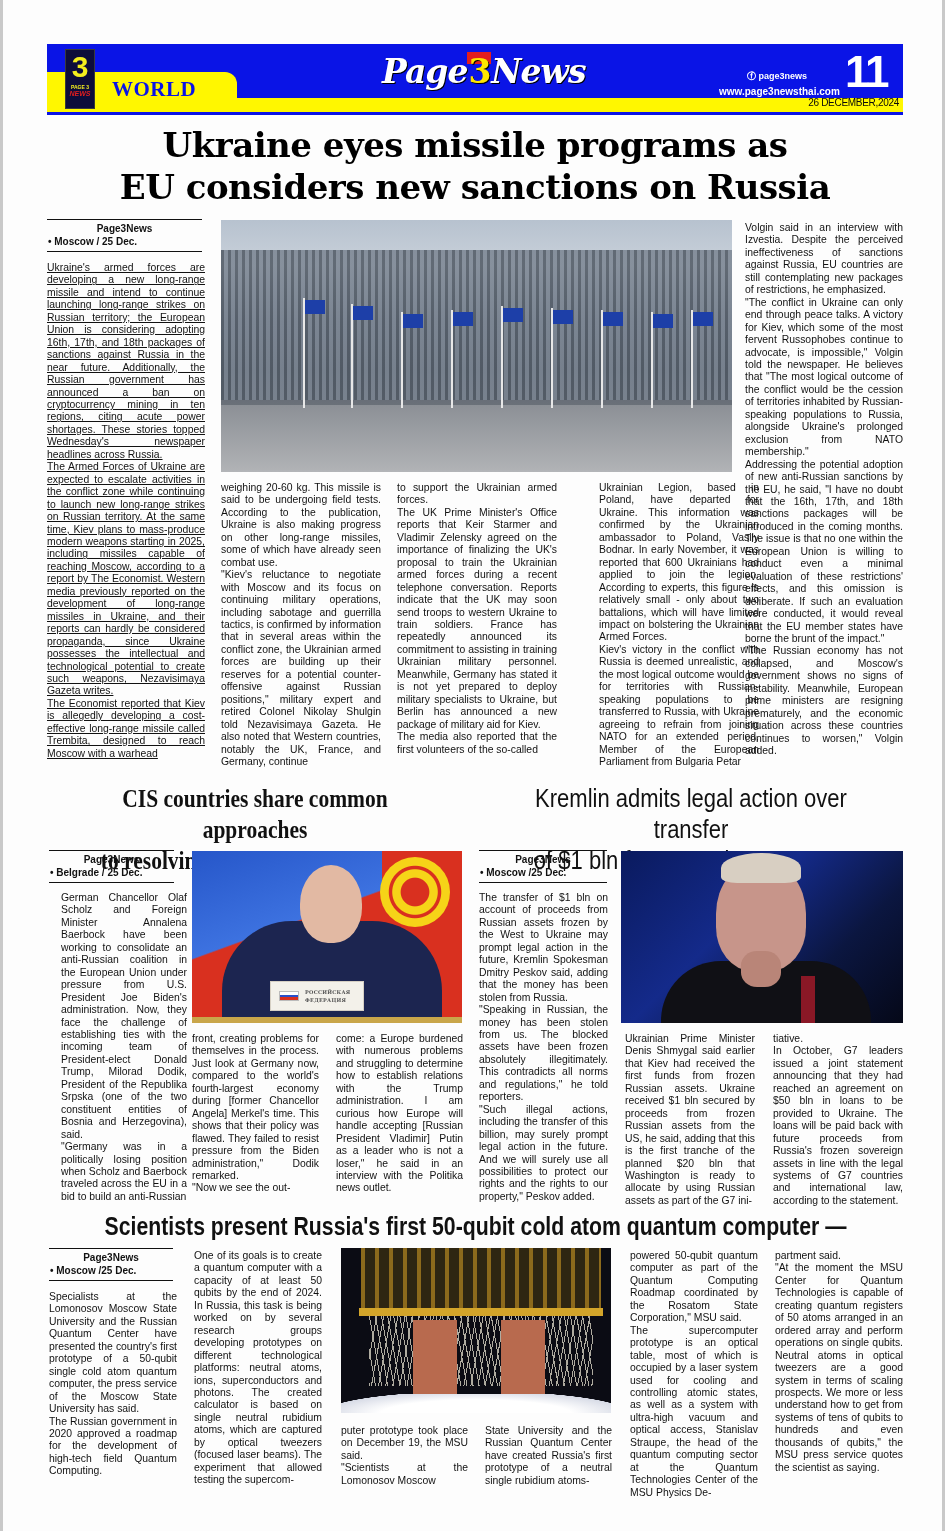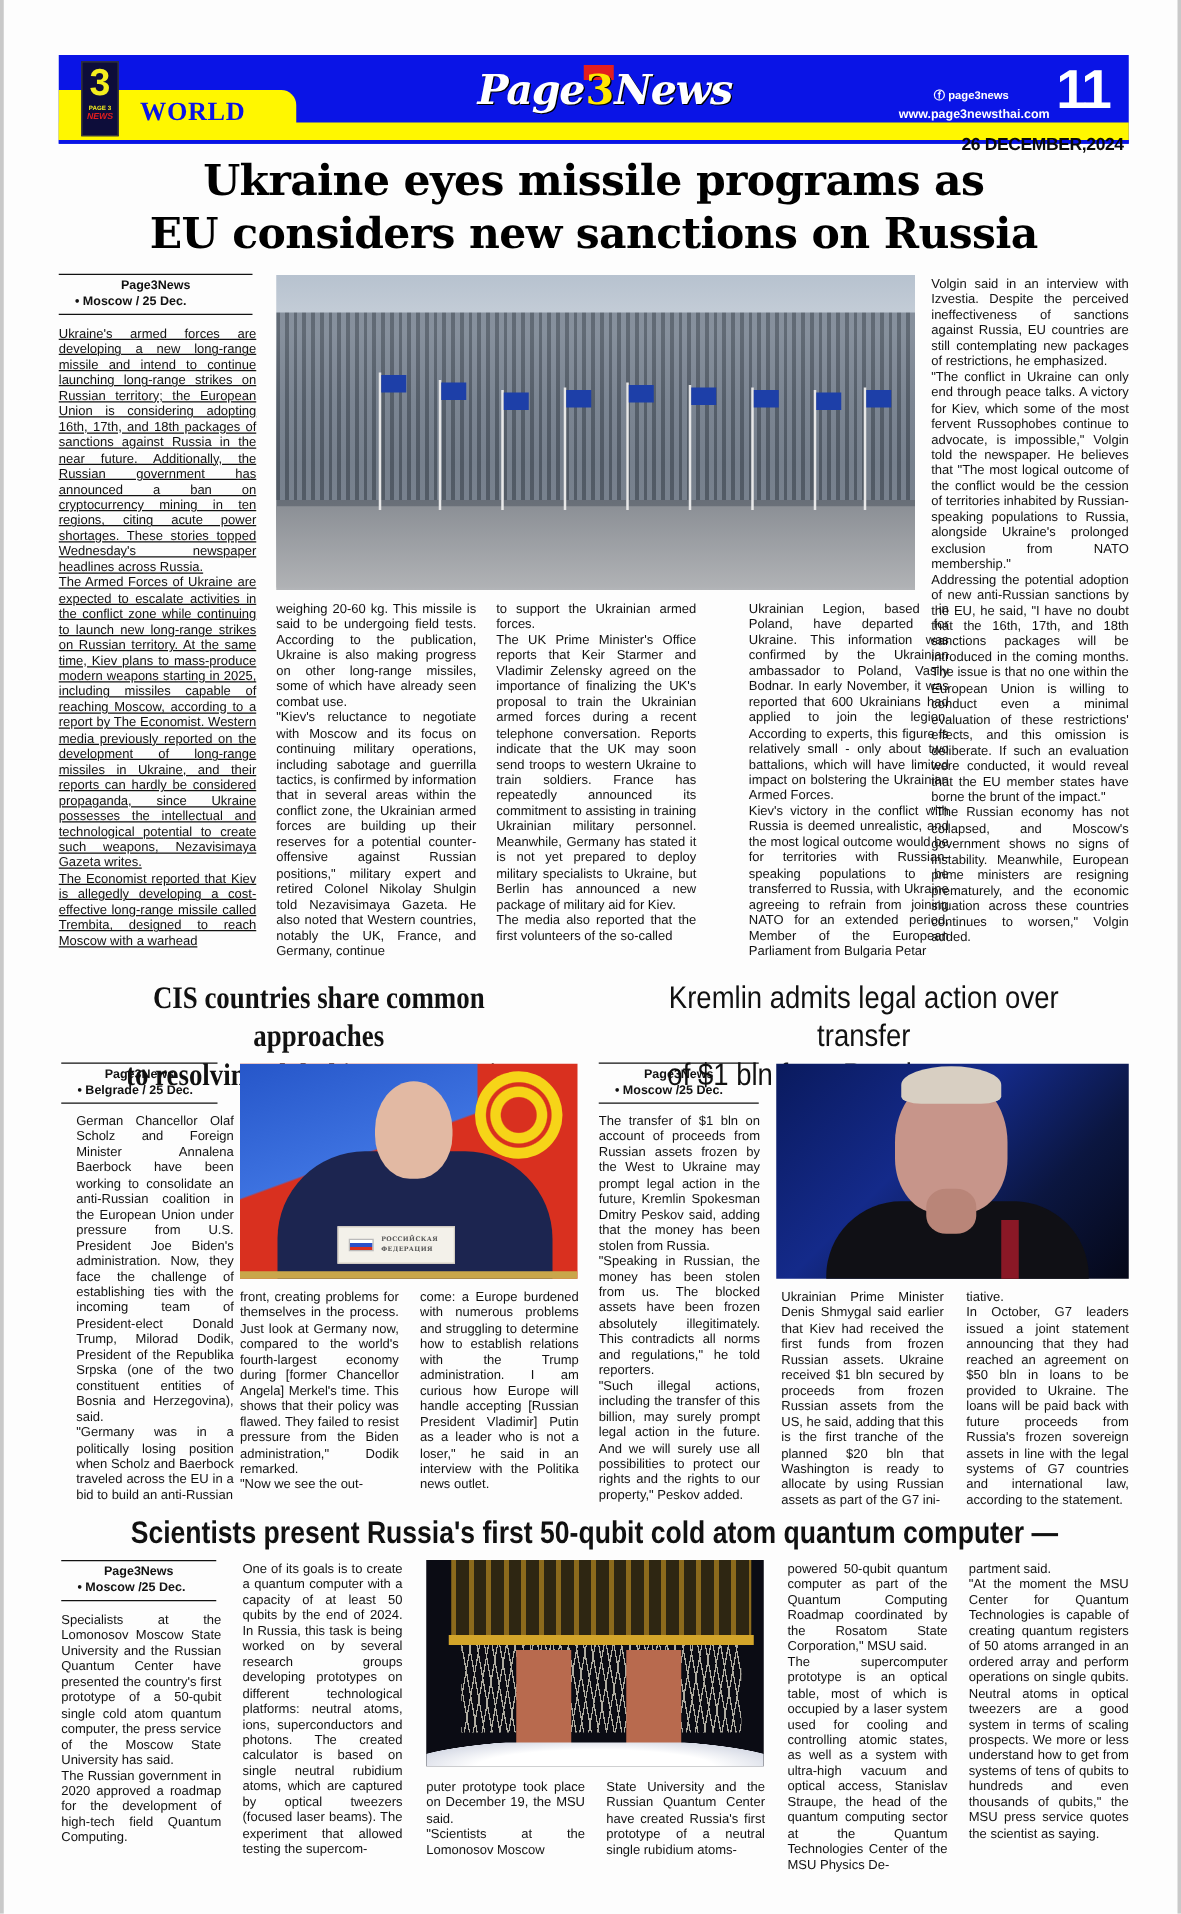--- a/index.html
+++ b/index.html
@@ -14,32 +14,32 @@
   .logo-box { position: absolute; left: 18px; top: 5px; width: 30px; height: 60px; background: #0d0d3a; border: 1px solid #3a3a3a; text-align: center; }
   .logo-box .three { color: #f4ee1e; font-weight: bold; font-size: 30px; line-height: 34px; font-family: "Liberation Sans", sans-serif; }
   .logo-box .pg { color: #f4ee1e; font-size: 5px; font-weight: bold; }
   .logo-box .nw { color: #e31e1e; font-size: 7px; font-weight: bold; font-style: italic; }
   .world { position: absolute; left: 65px; top: 33px; font-family: "Liberation Serif", serif; font-weight: bold; font-size: 21px; color: #0a14e6; letter-spacing: 0.5px; }
   .brand { position: absolute; left: 335px; top: 8px; font-family: "DejaVu Serif", serif; font-weight: bold; font-style: italic; font-size: 33px; color: #fff; letter-spacing: -1px; text-shadow: 1px 1px 0 #000; }
   .brand .red3 { color: #ffe600; background: linear-gradient(#e31e1e 30%, transparent 30%); padding: 0 1px; font-style: normal; }
   .fb { position: absolute; left: 700px; top: 26px; font-size: 9px; color: #fff; font-weight: bold; }
   .url { position: absolute; left: 672px; top: 42px; font-size: 10px; color: #fff; font-weight: bold; }
   .pageno { position: absolute; left: 798px; top: 6px; font-size: 44px; font-weight: bold; color: #fff; letter-spacing: -2px; line-height: 44px; }
-  .date { position: absolute; right: 4px; top: 63px; font-size: 14px; font-weight: bold; color: #0a0a0a; letter-spacing: -0.3px; }
+  .date { position: absolute; right: 4px; top: 53px; font-size: 10px; font-weight: normal; color: #0a0a0a; letter-spacing: -0.3px; }
 
   
   .hl1 { position: absolute; left: 44px; top: 124px; width: 856px; text-align: center; font-family: "DejaVu Serif", serif; font-weight: bold; font-size: 34px; line-height: 42px; letter-spacing: -0.5px; color: #000; }
   .hl2 { position: absolute; left: 42px; top: 783px; width: 420px; text-align: center; font-family: "Liberation Serif", serif; font-weight: bold; font-size: 25px; line-height: 31px; transform: scaleX(0.86); transform-origin: center top; }
   .hl3 { position: absolute; left: 478px; top: 783px; width: 420px; text-align: center; font-family: "Liberation Sans", sans-serif; font-size: 25px; line-height: 31px; transform: scaleX(0.88); transform-origin: center top; }
   .hl4 { position: absolute; left: 20px; top: 1210px; width: 905px; text-align: center; font-family: "Liberation Sans", sans-serif; font-weight: bold; font-size: 25px; line-height: 32px; transform: scaleX(0.85); transform-origin: center top; }
 
   
   .dateline { position: absolute; width: 124px; border-top: 1px solid #111; border-bottom: 1px solid #111; padding: 2px 0 3px; }
   .dateline .src { text-align: center; font-size: 10px; font-weight: bold; line-height: 13px; }
-  .dateline .loc { font-size: 10px; font-weight: bold; line-height: 13px; padding-left: 1px; margin-left: 12px; }
+  .dateline .loc { font-size: 10px; font-weight: bold; line-height: 13px; padding-left: 1px; }
 
   
   .col { position: absolute; font-size: 10.4px; line-height: 12.45px; text-align: justify; hyphens: none; color: #111; }
   .col p { text-indent: 0; }
 
   
   .photo { position: absolute; overflow: hidden; }
   .eu-photo { background: linear-gradient(180deg, #b7c2cf 0%, #c9d1da 18%, #7d8694 40%, #5b636f 60%, #6c727a 75%, #9a9fa6 88%, #b3b5b8 100%); }
   .eu-photo .building { position: absolute; left: 0; top: 30px; width: 100%; height: 150px; background: repeating-linear-gradient(90deg, #4f5863 0 3px, #7b8592 3px 7px); opacity: 0.85; }
   .eu-photo .pavement { position: absolute; left: 0; top: 185px; width: 100%; height: 65px; background: linear-gradient(#8c9096, #b0b2b5); }

